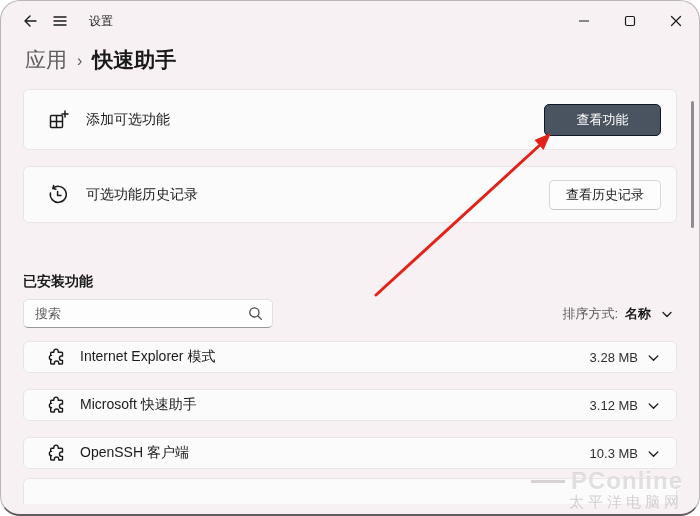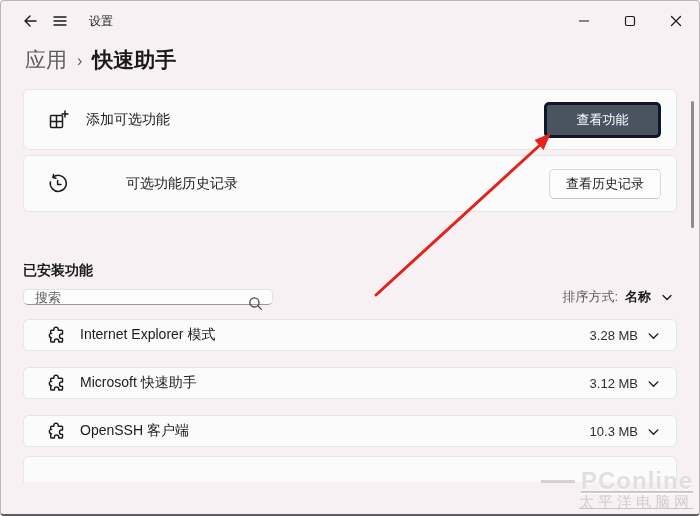--- a/index.html
+++ b/index.html
@@ -1,56 +1,56 @@
 <!DOCTYPE html>
 <html><head>
 <meta charset="utf-8">
 <style>
   * { margin:0; padding:0; box-sizing:border-box; }
   html,body { background:#ffffff; font-family:"Liberation Sans","DejaVu Sans",sans-serif; }
   .window {
     position:relative; width:700px; height:516px; overflow:hidden;
     background:#f7f1f3; border:1px solid #b9b5b8; border-bottom:2px solid #5f5d5f;
-    border-radius:4px; color:#1b1b1b;
+    border-radius:20px; color:#1b1b1b;
   }
   
   .titlebar { display:flex; align-items:center; height:40px; padding-left:14px; }
   .tb-btn { width:30px; height:30px; display:flex; align-items:center; justify-content:center; color:#1b1b1b; border-radius:4px; }
   .tb-title { font-size:12px; margin-left:14px; color:#1b1b1b; }
   .tb-spacer { flex:1; }
   .win-btn { width:46px; height:38px; display:flex; align-items:center; justify-content:center; color:#1b1b1b; }
   
   .breadcrumb { display:flex; align-items:center; gap:10px; padding:4px 0 0 24px; height:34px; }
   .crumb-parent { font-size:21px; color:#5d5a5e; }
   .crumb-sep { font-size:16px; color:#5d5a5e; padding-top:2px; }
   .crumb-current { font-size:21px; color:#1a1a1a; font-weight:600; }
   
   .content { padding:0 22px; }
   .card {
     background:#fcfbfc; border:1px solid #e9e5e7; border-radius:6px;
     display:flex; align-items:center; padding:0 15px 0 23px;
   }
   .card-add { height:61px; margin-top:14px; }
-  .card-history { height:57px; margin-top:5px;gap:40px; }
+  .card-history { height:57px; margin-top:16px; }
   .card-icon { width:22px; height:22px; color:#1b1b1b; flex:0 0 auto; }
   .card-label { font-size:14px; margin-left:17px; flex:1; }
   .btn-primary {
-    background:#4a5460; color:#ffffff; border:3px solid #0f172a;
+    background:#4a5460; color:#ffffff; border:1px solid #0f172a;
     font-size:13px; padding:6px 24px; border-radius:5px; min-width:117px; text-align:center;
     font-family:inherit; cursor:pointer;
   }
   .btn-secondary {
     background:#fdfdfe; color:#1b1b1b; border:1px solid #d9d5d8; border-bottom-color:#c8c4c7;
     font-size:13px; padding:5px 16px; border-radius:5px; min-width:112px; text-align:center;
     font-family:inherit; cursor:pointer;
   }
   .section-title { margin-top:50px; font-size:14px; font-weight:700; color:#1b1b1b; }
   .toolbar { margin-top:8px; display:flex; align-items:center; justify-content:space-between; }
   .searchbox {
-    position:relative; width:250px; height:16px;
+    position:relative; width:250px; height:29px;
     background:#fdfdfd; border:1px solid #e3dfe2; border-bottom:1px solid #9b979a; border-radius:5px;
     display:flex; align-items:center;
   }
   .searchbox input {
     border:none; outline:none; background:transparent; width:210px; height:24px;
     padding:0 0 0 11px; font-size:13px; color:#1b1b1b; font-family:inherit;
   }
   .searchbox input::placeholder { color:#5d5a5e; opacity:1; }
   .search-glyph { position:absolute; right:9px; top:6px; width:15px; height:15px; color:#4c494d; }
   .sortbar { display:flex; align-items:center; gap:7px; font-size:13px; padding-right:4px; }
@@ -68,23 +68,22 @@
   .row-size { font-size:13px; color:#2f2d30; margin-right:9px; }
   .row-chev { width:13px; height:13px; color:#1b1b1b; }
   .partial-card {
     margin-top:9px; height:26px; background:#fcfbfc;
     border:1px solid #e9e5e7; border-bottom:none; border-radius:6px 6px 0 0;
   }
   
   .arrow-overlay { position:absolute; left:0; top:0; width:700px; height:516px; pointer-events:none; z-index:40; }
   .scrollbar-thumb { position:absolute; right:5px; top:100px; width:3px; height:127px; background:#8f8b8e; border-radius:2px; z-index:30; }
   .watermark {
-    position:absolute; right:6px; bottom:2px; z-index:45; text-align:right; pointer-events:none;
+    position:absolute; right:16px; bottom:2px; z-index:45; text-align:right; pointer-events:none;
     color:rgba(187,181,185,0.75);
-    text-decoration:underline;
   }
   .wm-row { display:flex; align-items:center; gap:6px; }
   .wm-dash { width:34px; height:3px; background:rgba(187,181,185,0.6); }
   .wm-brand {
     font-size:24px; font-weight:700; letter-spacing:1px; line-height:22px;
     color:rgba(201,196,199,0.55); text-shadow:0 1px 0 rgba(255,255,255,0.9);
   }
   .wm-sub { font-size:15px; letter-spacing:4px; color:rgba(195,190,193,0.7); margin-top:1px; }
   svg { display:block; }
 </style>

